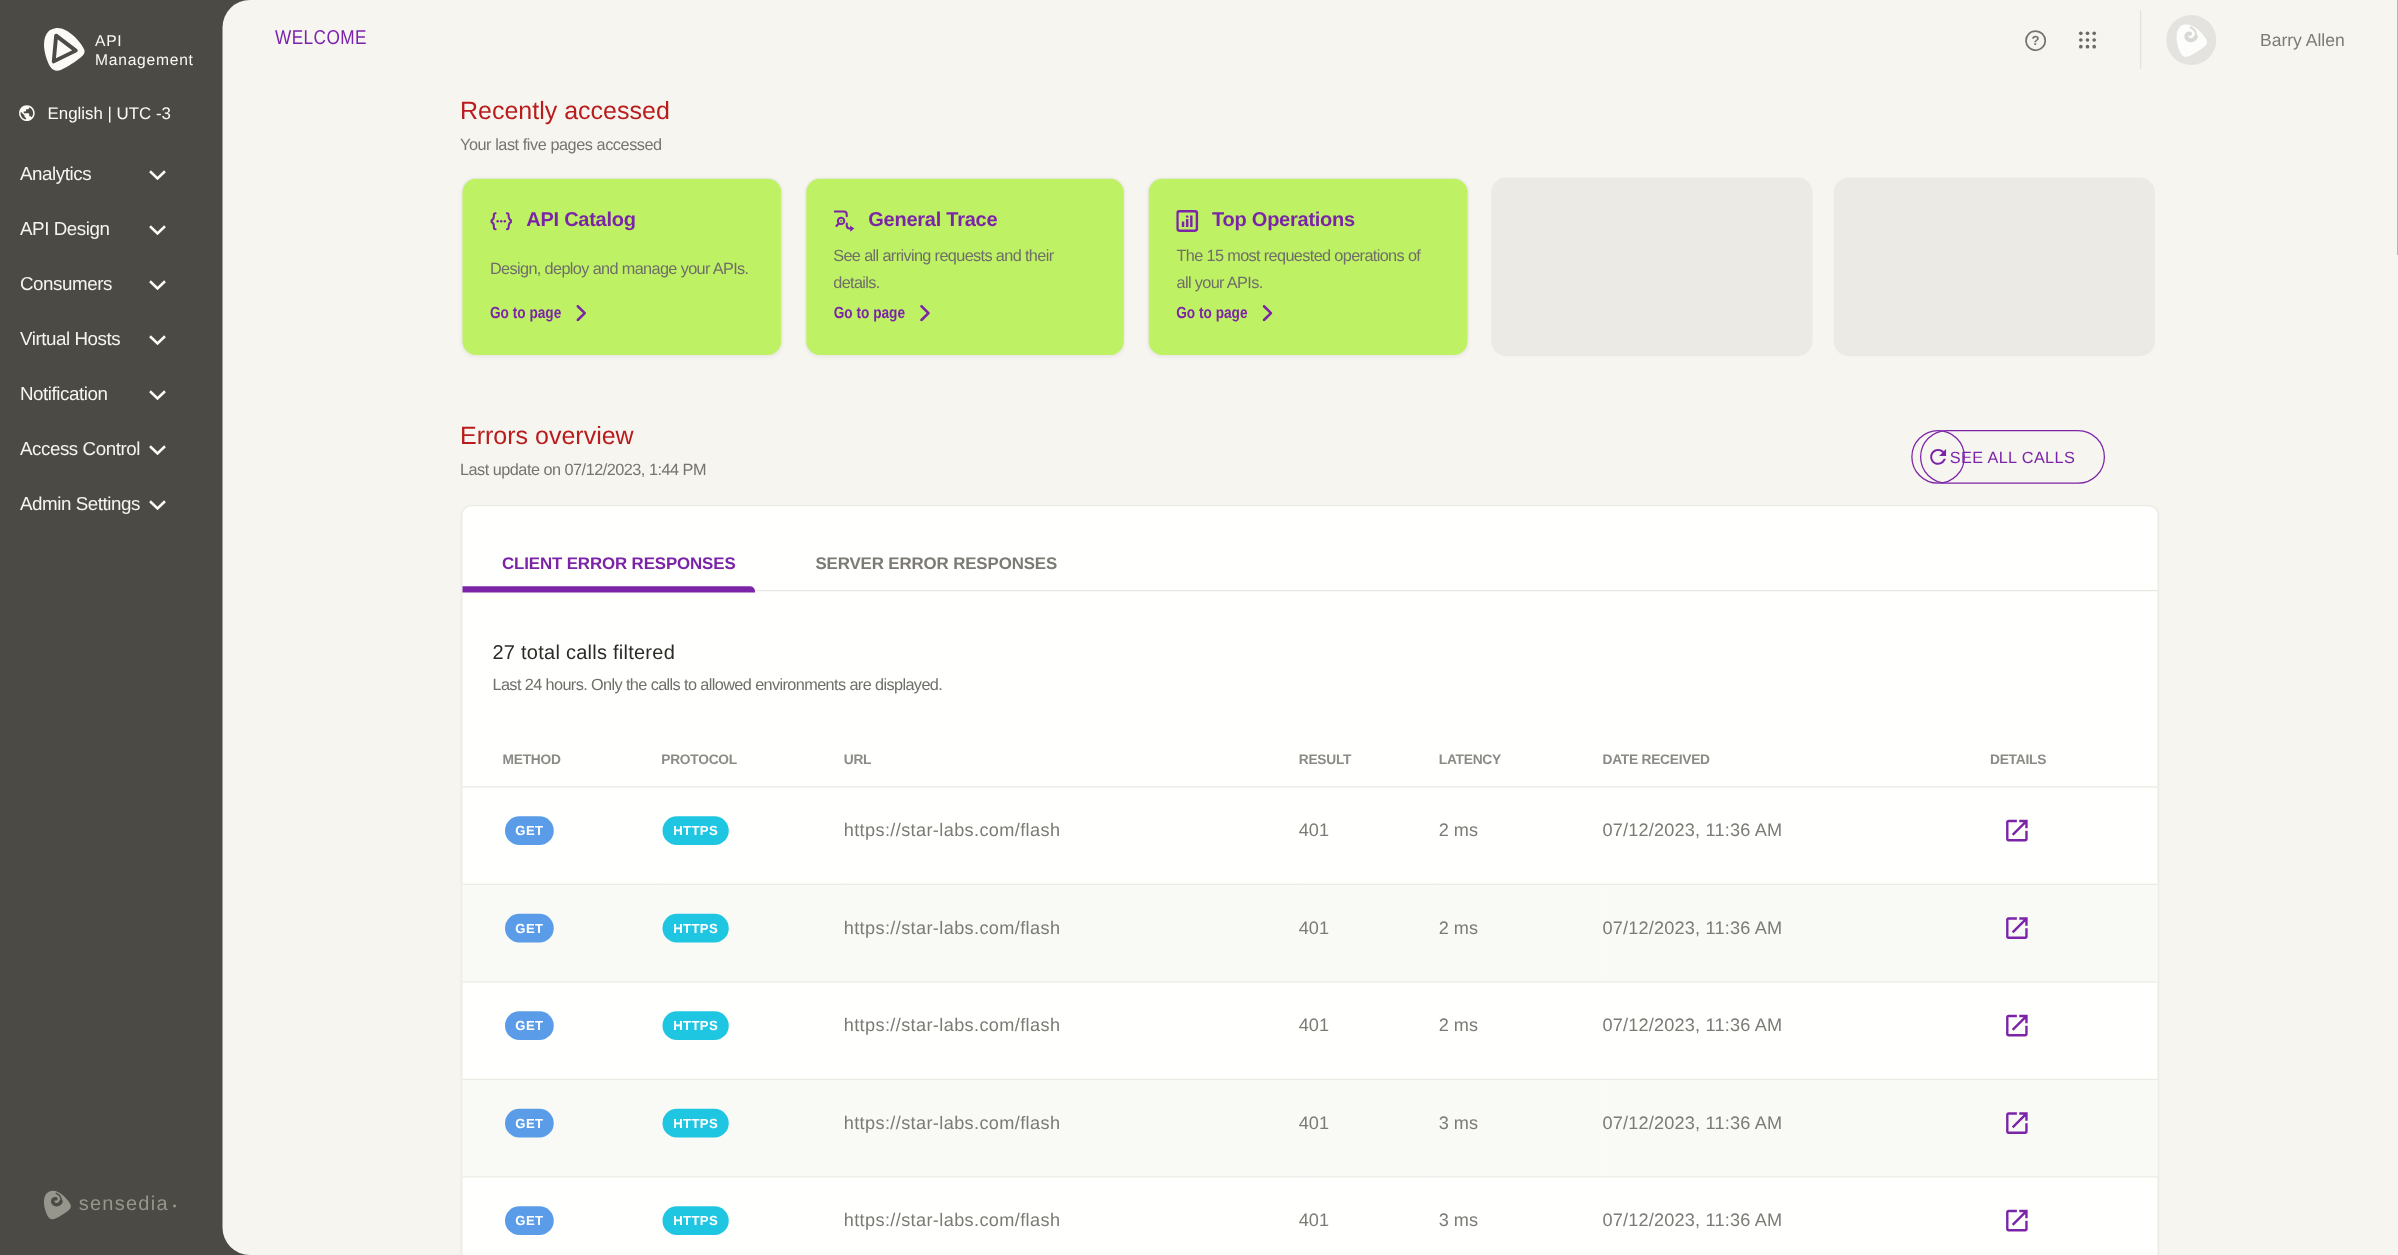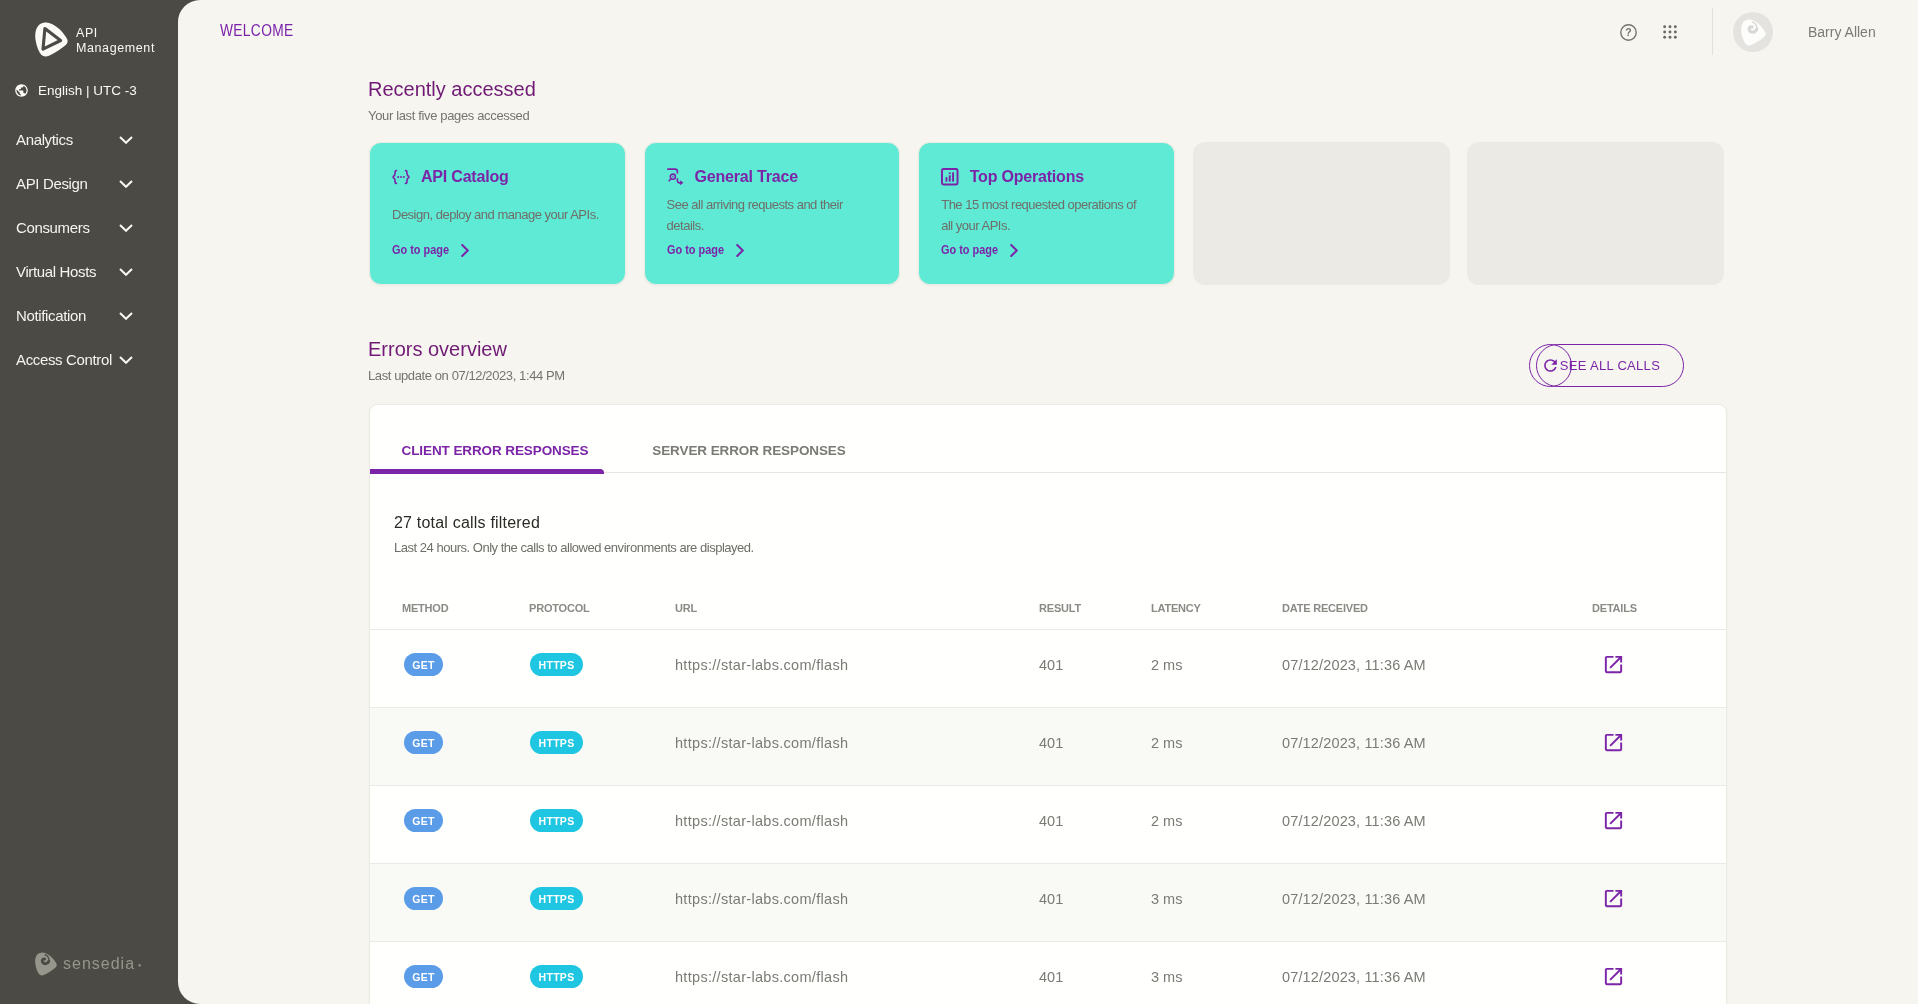--- a/index.html
+++ b/index.html
@@ -23,26 +23,26 @@
 .sheet { position:absolute; left:178px; top:0; width:1740px; height:1004px; background:#f6f5ef; border-radius:22px 0 0 22px; overflow:hidden; }
 
 
 .welcome { position:absolute; left:42px; top:22px; font-size:16px; letter-spacing:0.4px; color:#7b22ac; font-weight:500; transform:scaleX(0.86); transform-origin:left; }
 .tb-ico { position:absolute; }
 .divider { position:absolute; left:1534px; top:8px; width:1px; height:47px; background:#e2e1da; }
 .avatar { position:absolute; left:1555px; top:12px; width:40px; height:40px; border-radius:50%; background:#e4e3e0; display:flex; align-items:center; justify-content:center; }
 .uname { position:absolute; left:1630px; top:24px; font-size:14px; color:#7b7a74; }
 
 
-.h1 { position:absolute; font-size:20px; color:#701a75; font-weight:400; line-height:23px; }
+.h1 { position:absolute; font-size:20px; color:#b91c1c; font-weight:400; line-height:23px; }
 .sub { position:absolute; font-size:13px; color:#75746e; line-height:15px; }
 
 
 .cards { position:absolute; left:191px; top:142px; width:1358px; display:flex; gap:17.8px; }
-.card { width:256.8px; height:143px; background:#5eead4; border:1px solid #eceae4; border-radius:12px; box-shadow:0 1px 3px rgba(0,0,0,0.04); padding:21px 18px 24px 22px; display:flex; flex-direction:column; }
+.card { width:256.8px; height:143px; background:#bef264; border:1px solid #eceae4; border-radius:12px; box-shadow:0 1px 3px rgba(0,0,0,0.04); padding:21px 18px 24px 22px; display:flex; flex-direction:column; }
 .card.ph { background:#ebeae5; border:none; box-shadow:none; }
 .card-title { display:flex; align-items:center; height:26px; flex:none; }
 .card-title b { margin-left:11px; font-size:16px; color:#7c24a8; font-weight:700; letter-spacing:-0.2px; }
 .card-body { flex:1; display:flex; align-items:center; font-size:13px; letter-spacing:-0.5px; color:#6f6e69; line-height:21.5px; }
 .goto { position:relative; height:20px; flex:none; font-size:13px; color:#7c24a8; font-weight:700; line-height:20px; }
 .goto i { font-style:normal; display:inline-block; transform:scaleX(0.84); transform-origin:left; }
 .goto svg { position:absolute; left:69px; top:3.5px; }
 
 
 .refresh-btn { position:absolute; left:1351px; top:344px; width:43px; height:43px; border:1px solid #7c24a8; border-radius:50%; display:flex; align-items:center; justify-content:center; }
@@ -113,20 +113,26 @@
         </svg>
       </div>
     <div class="mi">
         <span>Notification</span>
         <svg width="14" height="8" viewBox="0 0 14 8">
           <path d="M1,1 L7,6.8 L13,1" fill="none" stroke="#fafaf6" stroke-width="2"></path>
         </svg>
       </div>
     <div class="mi">
         <span>Access Control</span>
+        <svg width="14" height="8" viewBox="0 0 14 8">
+          <path d="M1,1 L7,6.8 L13,1" fill="none" stroke="#fafaf6" stroke-width="2"></path>
+        </svg>
+      </div>
+    <div class="mi">
+        <span>Admin Settings</span>
         <svg width="14" height="8" viewBox="0 0 14 8">
           <path d="M1,1 L7,6.8 L13,1" fill="none" stroke="#fafaf6" stroke-width="2"></path>
         </svg>
       </div>
   </div>
   <div class="foot">
     <svg width="22" height="24" viewBox="0 0 33 35">
       <path d="M 9.3,0.6 C 13.5,-0.4 19,2.2 24,6.8 C 27.5,10 31,14.5 32.3,17.5 C 33.3,20 32,22 29.5,24 C 25.5,27.2 19,31.5 14,33.8 C 10.5,35.3 7.5,34.6 5.5,31.8 C 3,28.2 0.8,21.5 0.3,16 C -0.1,10.5 1,6 3.5,3.4 C 5.2,1.6 7,1.1 9.3,0.6 Z" fill="#97968c"></path>
       <path d="M 15,3.5 C 19.5,5.5 21.5,9 20.8,13.2" fill="none" stroke="#4b4a44" stroke-width="1.8" stroke-linecap="round"></path>
       <path d="M 20.8,13.2 C 19,17.8 13.8,18.2 11.5,15.2 C 9.6,12.6 11.2,9.4 14.6,10.1" fill="none" stroke="#4b4a44" stroke-width="4.2" stroke-linecap="round"></path>

